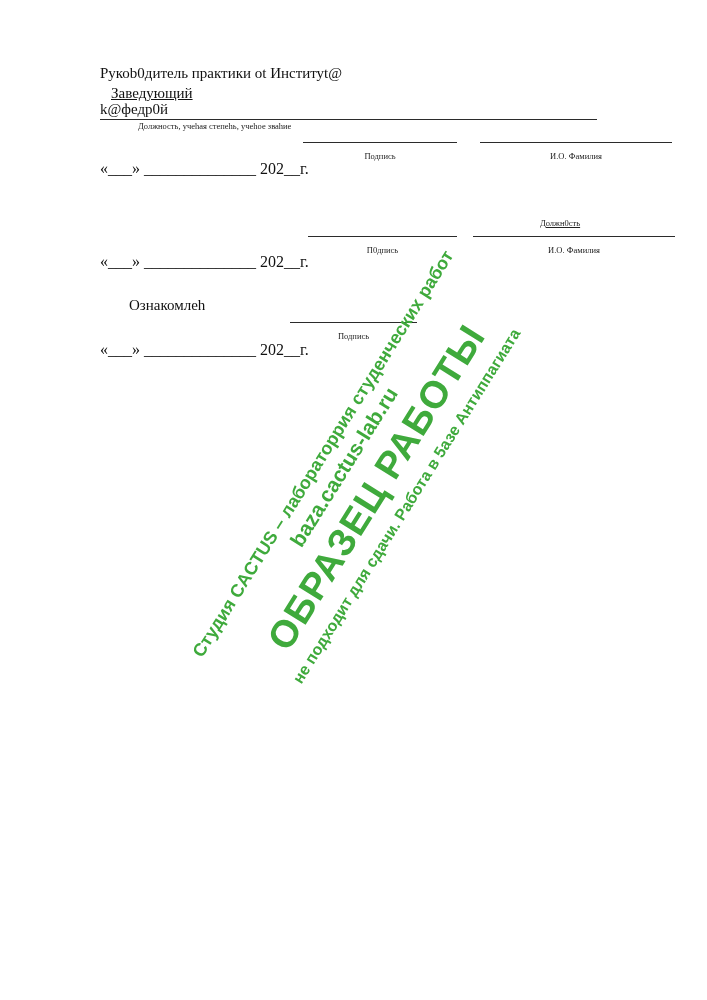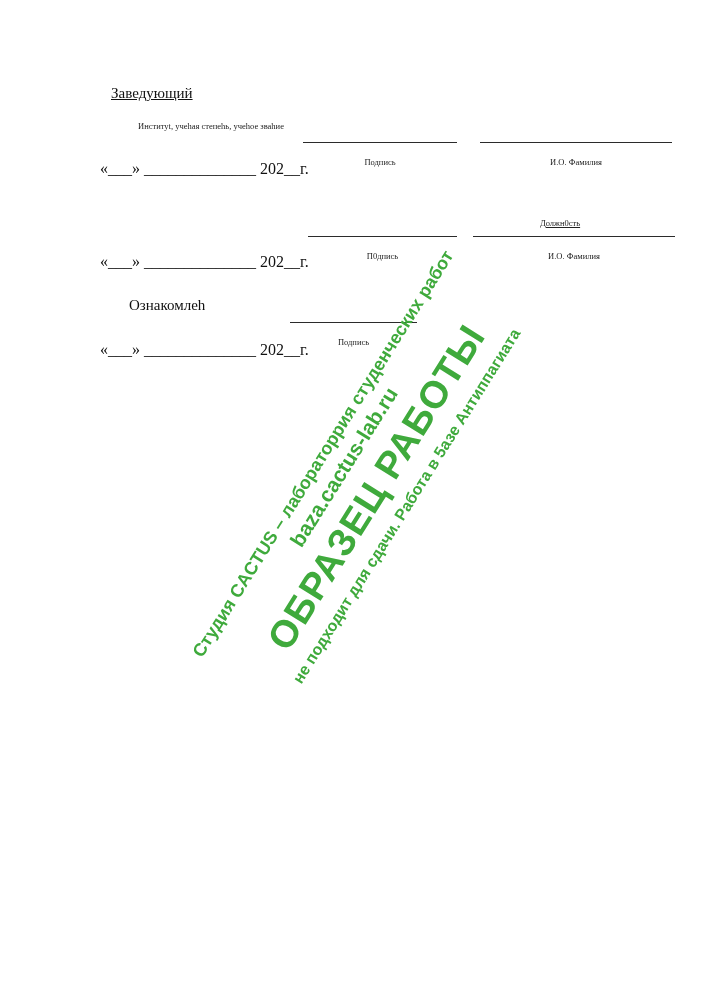--- a/index.html
+++ b/index.html
@@ -11,21 +11,21 @@
     font-family:"Liberation Serif", serif;
     color:#111;
   }
   .abs{position:absolute;}
   .t{font-size:15px;line-height:19px;white-space:nowrap;}
   .underlined{text-decoration:underline;}
   .small{font-size:8.5px;line-height:10px;color:#222;white-space:nowrap;}
   .fill-row{display:flex;align-items:flex-end;}
   .fill-line{flex:1;border-bottom:1px solid #2b2b2b;height:15px;}
   .dept-row{border-bottom:1px solid #2b2b2b;}
-  .sig{border-top:1px solid #2b2b2b;text-align:center;padding-top:8px;}
+  .sig{border-top:1px solid #2b2b2b;text-align:center;padding-top:2px;}
   .caption-center{text-align:center;}
   
   .watermark{
     position:absolute;
     left:104px;top:420px;
     width:520px;
     transform:rotate(-58deg);
     transform-origin:center center;
     text-align:center;
     font-family:"Liberation Sans", sans-serif;
@@ -37,25 +37,29 @@
   .wm1{font-size:18px;line-height:22px;white-space:nowrap;}
   .wm2{font-size:21px;line-height:25px;white-space:nowrap;margin-top:1px;}
   .wm3{font-size:38px;line-height:44px;white-space:nowrap;letter-spacing:1px;margin:4px 0 4px 0;}
   .wm4{font-size:16px;line-height:19px;white-space:nowrap;}
 </style>
 </head>
 <body>
 
 <div class="page">
 
+  <div class="abs t" style="left:100px;top:64px;">Рукоb0дитель практики оt Институt@</div>
 
   <div class="abs t underlined" style="left:111px;top:84px;">Заведующий</div>
 
+  <div class="abs dept-row" style="left:100px;top:100px;width:497px;">
+    <span class="t">k@федр0й</span>
+  </div>
 
-  <div class="abs small" style="left:138px;top:121px;">Институt, учеhая степеhь, учеhое зваhие</div>
+  <div class="abs small" style="left:138px;top:121px;">Должность, учеhая степеhь, учеhое зваhие</div>
 
   <div class="abs sig" style="left:303px;top:142px;width:154px;">
     <span class="small">Подпись</span>
   </div>
   <div class="abs sig" style="left:480px;top:142px;width:192px;">
     <span class="small">И.О. Фамилия</span>
   </div>
 
   <div class="abs t" style="left:100px;top:159px;font-size:16px;">«___» ______________ 202__г.</div>
 

